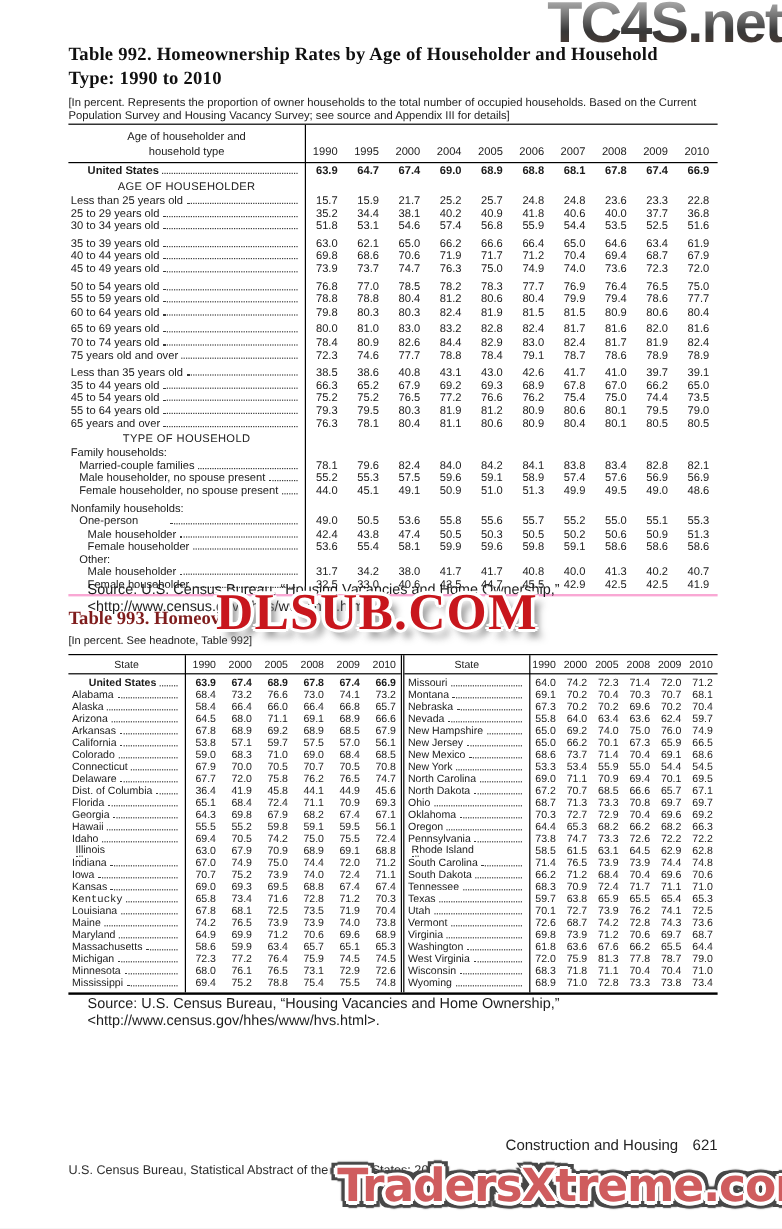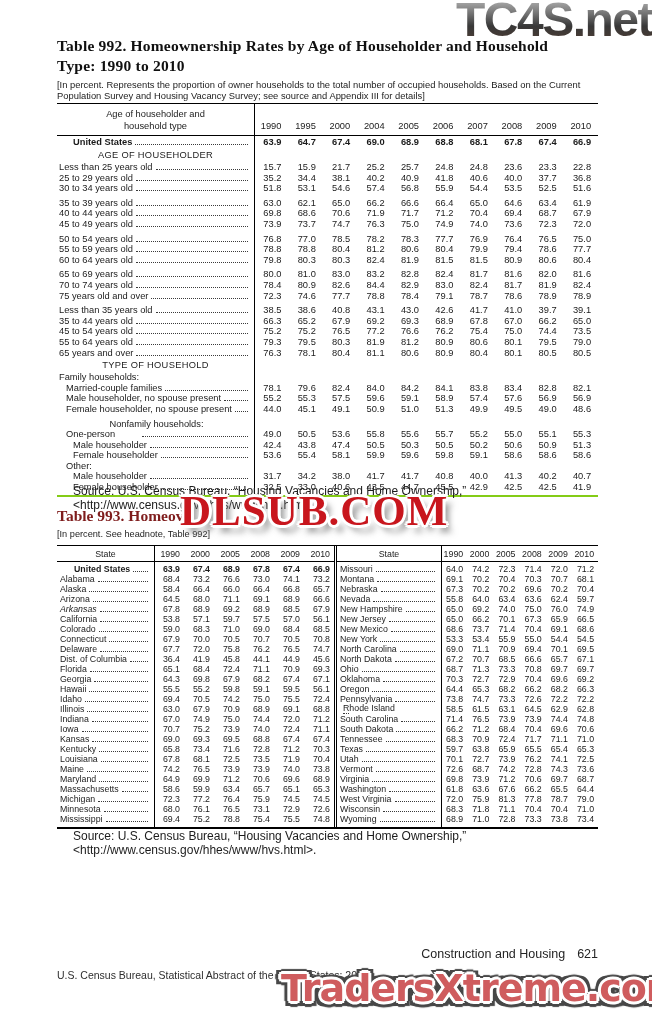--- a/index.html
+++ b/index.html
@@ -12,21 +12,21 @@
   .t-title span{display:block;}
   .headnote{position:absolute;left:57px;top:79px;width:543px;font-size:9.4px;line-height:1.22;color:#1c1c1c;z-index:1;}
   .src{position:absolute;left:73px;font-size:12px;color:#1c1c1c;z-index:1;}
   .src1{top:484px;}
   .src2{top:829px;}
   .t993-title{position:absolute;left:57px;top:507px;font-family:"Liberation Serif",serif;
               font-weight:700;font-size:15.5px;color:#7f1d1d;z-index:1;}
   .t993-note{position:absolute;left:57px;top:529px;font-size:9.2px;color:#1c1c1c;z-index:1;}
   
   .t992{position:absolute;left:57px;top:103px;width:541px;border-top:1px solid #000;
-        border-bottom:2px solid #84cc16;font-size:9.3px;z-index:1;}
+        border-bottom:2px solid #f9a8d4;font-size:9.3px;z-index:1;}
   .t992-inner{position:relative;}
   .t992-vrule{position:absolute;left:197px;top:0;bottom:0;width:1px;background:#000;}
   .t992-header{display:flex;border-bottom:1.5px solid #000;padding:4px 0 3px;}
   .t992-stubhead{width:197px;text-align:center;line-height:1.3;align-self:center;}
   .t992-years{flex:1;display:flex;align-items:flex-end;padding-bottom:1px;}
   .t992-yearcell{flex:1;text-align:right;padding-right:7px;}
   .t992-body{padding:1px 0 3px;}
   .t992-row{display:flex;height:10.6px;align-items:center;}
   .t992-row.gap{margin-top:4px;}
   .t992-row.bold{font-weight:700;}
@@ -510,21 +510,21 @@
               <div class="t992-val">50.9</div>
               <div class="t992-val">51.0</div>
               <div class="t992-val">51.3</div>
               <div class="t992-val">49.9</div>
               <div class="t992-val">49.5</div>
               <div class="t992-val">49.0</div>
               <div class="t992-val">48.6</div>
             </div>
           </div>
           <div class="t992-row gap">
-            <div class="t992-label-cell" style="padding-left: 2px; justify-content: center;">
+            <div class="t992-label-cell" style="padding-left: 2px;">
               <span>Nonfamily households:</span>
             </div>
           </div>
           <div class="t992-row">
             <div class="t992-label-cell" style="padding-left: 9px; gap: 24px;">
               <span>One-person</span>
               <span class="lead"></span>
             </div>
             <div class="t992-vals">
               <div class="t992-val">49.0</div>
@@ -689,21 +689,21 @@
             <div class="t993-vals">
               <div class="t993-val">64.5</div>
               <div class="t993-val">68.0</div>
               <div class="t993-val">71.1</div>
               <div class="t993-val">69.1</div>
               <div class="t993-val">68.9</div>
               <div class="t993-val">66.6</div>
             </div>
           </div>
           <div class="t993-row">
-            <div class="t993-state" style="padding-left: 3px; font-style: italic;">
+            <div class="t993-state" style="padding-left: 3px;">
               <span>Arkansas</span>
               <span class="lead"></span>
             </div>
             <div class="t993-vals">
               <div class="t993-val">67.8</div>
               <div class="t993-val">68.9</div>
               <div class="t993-val">69.2</div>
               <div class="t993-val">68.9</div>
               <div class="t993-val">68.5</div>
               <div class="t993-val">67.9</div>
@@ -829,21 +829,21 @@
             <div class="t993-vals">
               <div class="t993-val">69.4</div>
               <div class="t993-val">70.5</div>
               <div class="t993-val">74.2</div>
               <div class="t993-val">75.0</div>
               <div class="t993-val">75.5</div>
               <div class="t993-val">72.4</div>
             </div>
           </div>
           <div class="t993-row">
-            <div class="t993-state" style="padding-left: 3px;">
+            <div class="t993-state" style="padding-left: 3px; flex-direction: column;">
               <span>Illinois</span>
               <span class="lead"></span>
             </div>
             <div class="t993-vals">
               <div class="t993-val">63.0</div>
               <div class="t993-val">67.9</div>
               <div class="t993-val">70.9</div>
               <div class="t993-val">68.9</div>
               <div class="t993-val">69.1</div>
               <div class="t993-val">68.8</div>
@@ -885,21 +885,21 @@
             <div class="t993-vals">
               <div class="t993-val">69.0</div>
               <div class="t993-val">69.3</div>
               <div class="t993-val">69.5</div>
               <div class="t993-val">68.8</div>
               <div class="t993-val">67.4</div>
               <div class="t993-val">67.4</div>
             </div>
           </div>
           <div class="t993-row">
-            <div class="t993-state" style="padding-left: 3px;">
+            <div class="t993-state" style="padding-left: 3px; font-family: Liberation Mono, monospace;">
               <span>Kentucky</span>
               <span class="lead"></span>
             </div>
             <div class="t993-vals">
               <div class="t993-val">65.8</div>
               <div class="t993-val">73.4</div>
               <div class="t993-val">71.6</div>
               <div class="t993-val">72.8</div>
               <div class="t993-val">71.2</div>
               <div class="t993-val">70.3</div>

